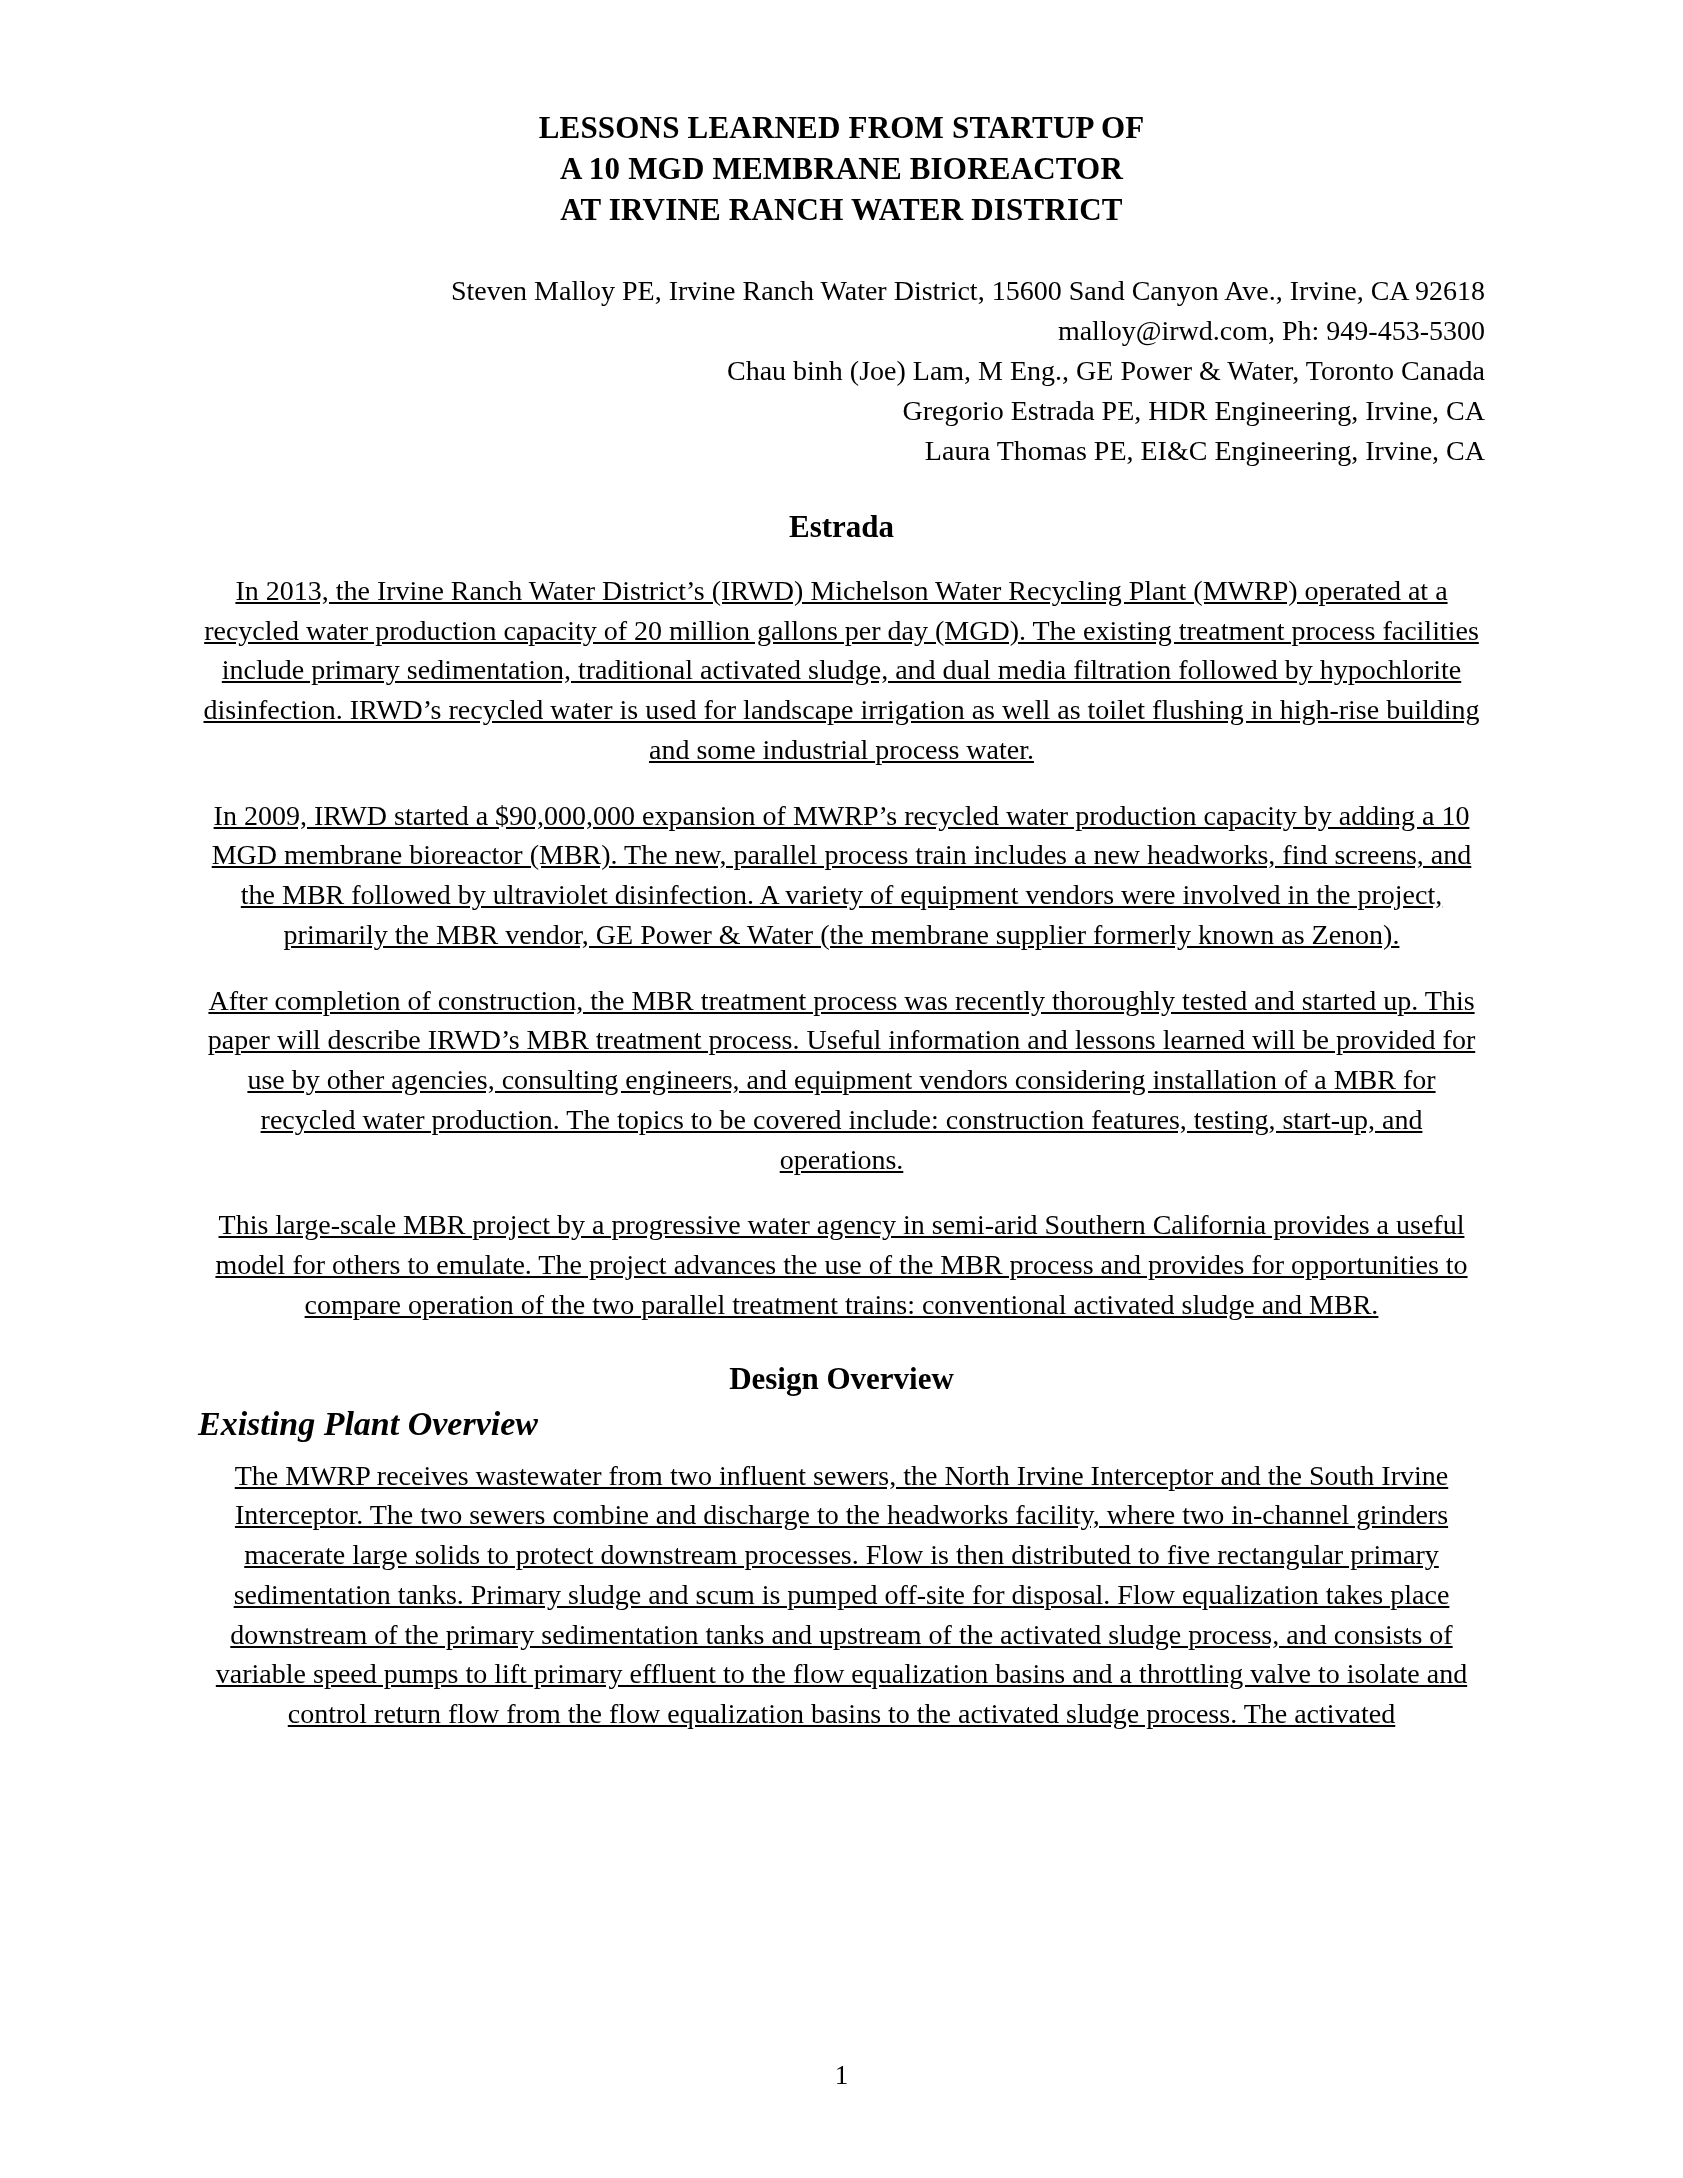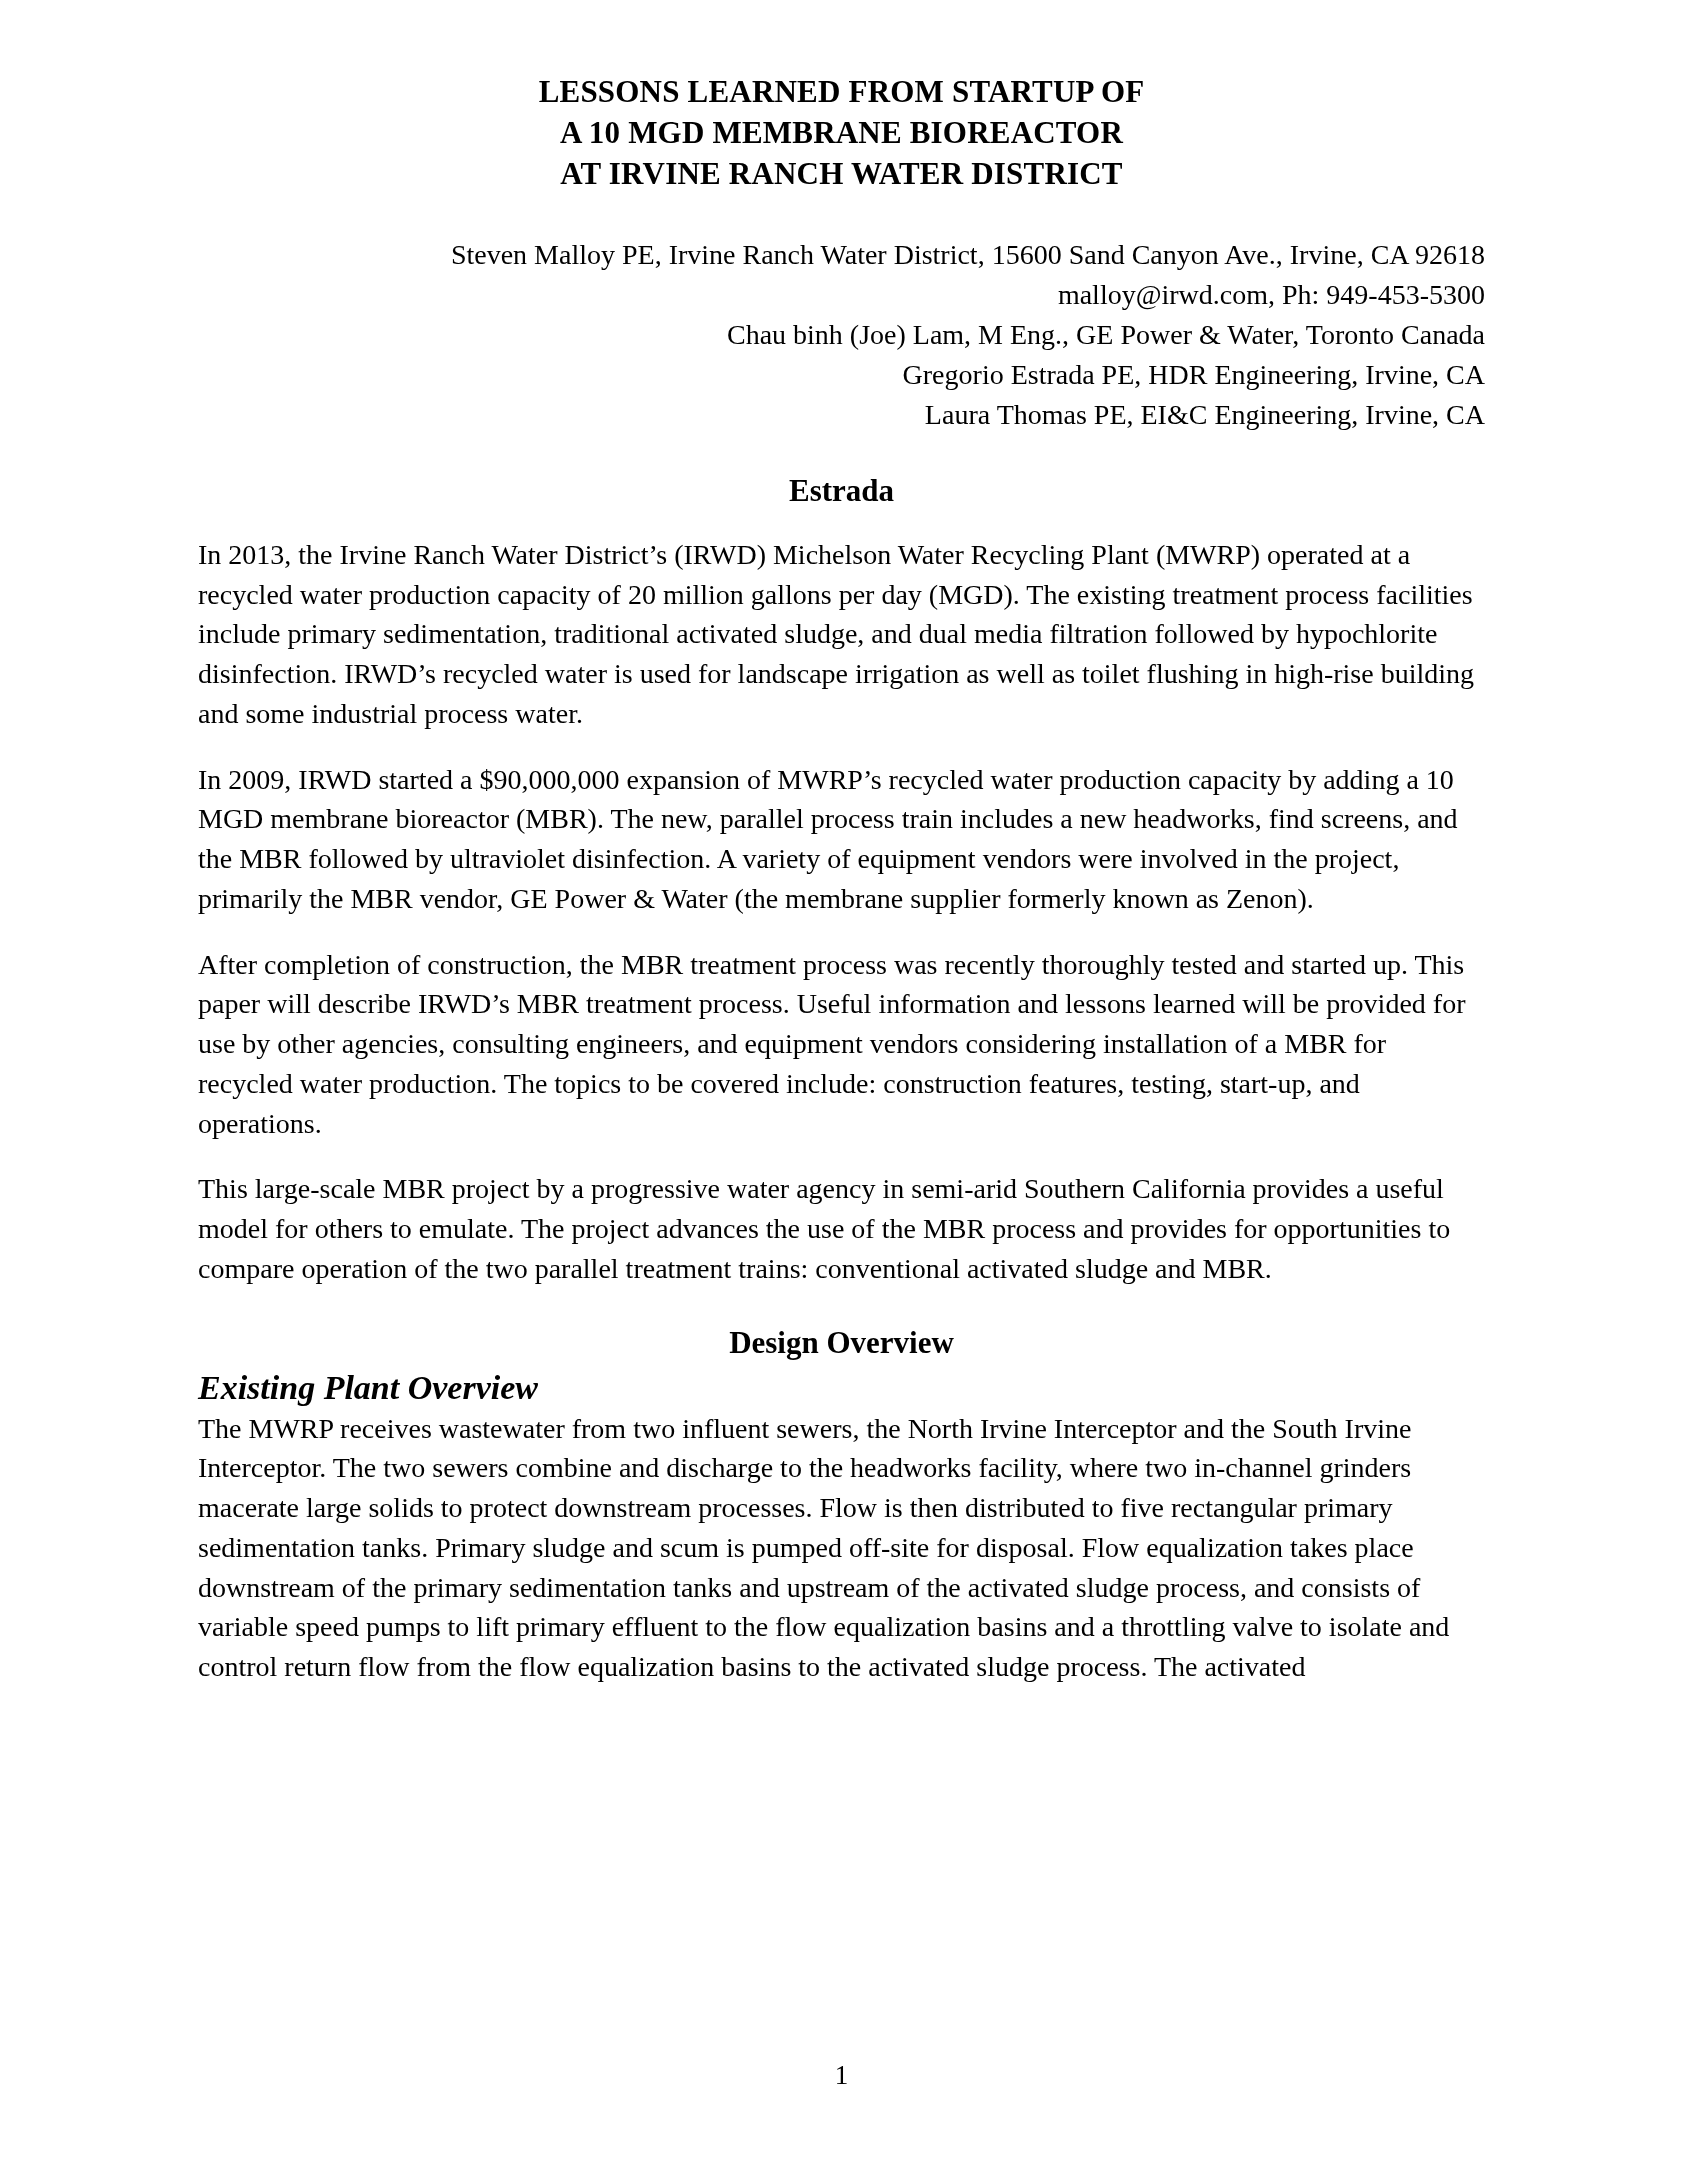--- a/index.html
+++ b/index.html
@@ -12,21 +12,21 @@
     height: 2178px;
     font-family: "Liberation Serif", serif;
     color: #000000;
     -webkit-font-smoothing: antialiased;
   }
   .page {
     position: relative;
     width: 1683px;
     height: 2178px;
     box-sizing: border-box;
-    padding: 71px 198px 0 198px;
+    padding: 107px 198px 0 198px;
     border-radius: 31px;
   }
   .title-block {
     text-align: center;
     font-weight: bold;
     font-size: 31px;
     line-height: 1.33;
     letter-spacing: 0.2px;
   }
   .title-line {
@@ -55,22 +55,23 @@
   .subsection-heading {
     font-weight: bold;
     font-style: italic;
     font-size: 34px;
     margin: 0 0 2px 0;
     text-align: left;
   }
   p.body-par {
     font-size: 28px;
     line-height: 1.42;
-    text-align: left;
-    margin: 2px 0 26px 0;
+    text-align: center;
+    margin: 13px 0 26px 0;
+    text-decoration: underline;
   }
   p.body-par.last {
     margin-bottom: 0;
   }
   p.body-par.flush {
     margin-bottom: 0;
   }
   .page-number {
     position: absolute;
     bottom: 87px;

